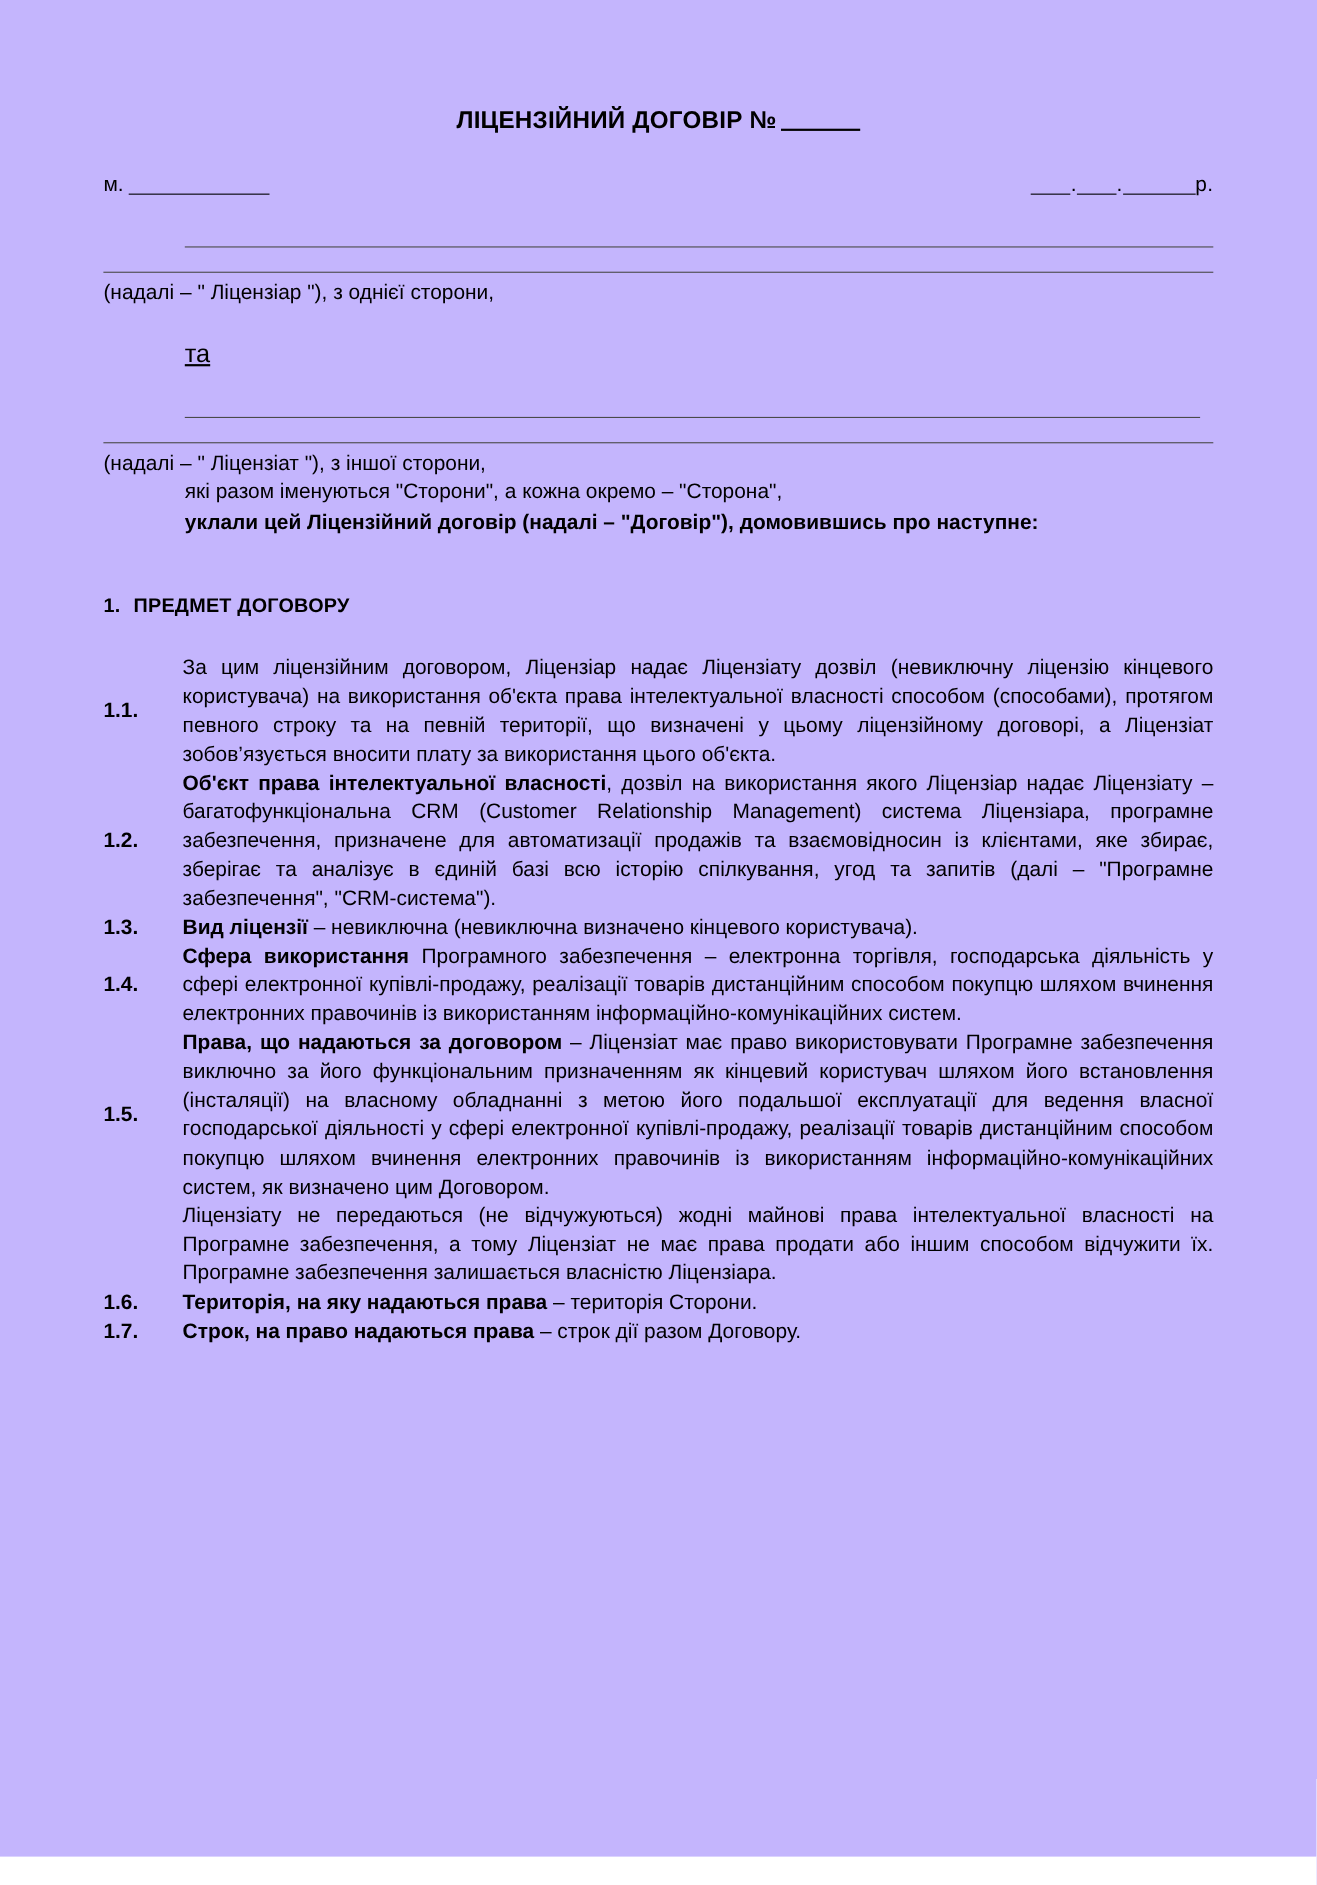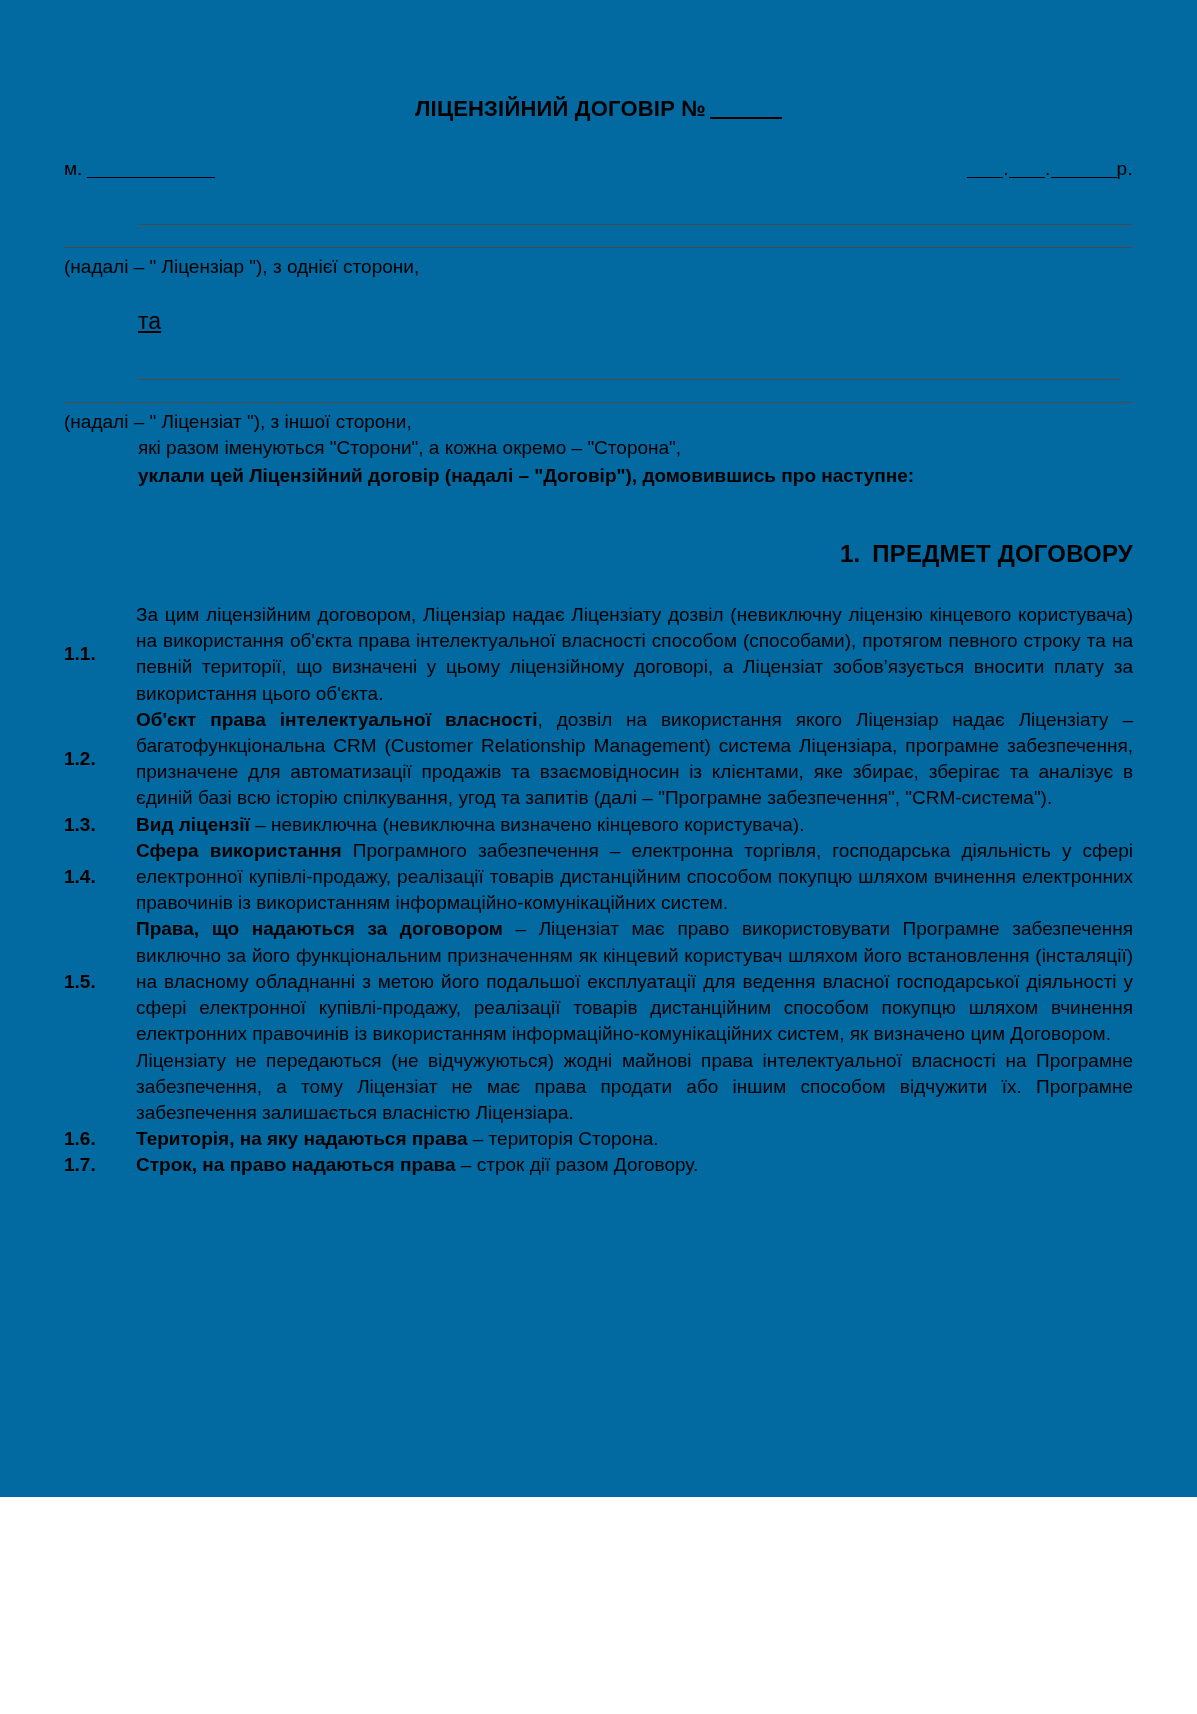--- a/index.html
+++ b/index.html
@@ -3,27 +3,27 @@
 <meta charset="utf-8">
 <style>
   html, body {
     margin: 0;
     padding: 0;
     background: #ffffff;
   }
   .page {
     position: relative;
     width: 1197px;
-    height: 1497px;
-    background: #0369a1;
+    height: 1688px;
+    background: #c4b5fd;
     margin: 0 auto;
     font-family: "Liberation Sans", sans-serif;
     color: #000000;
     box-sizing: border-box;
-    padding: 0 64px;
+    padding: 0 94px;
     overflow: hidden;
   }
   .doc-title {
     text-align: center;
     font-size: 22px;
     font-weight: bold;
     letter-spacing: 0.2px;
     padding-top: 96px;
     line-height: 1.2;
   }
@@ -104,22 +104,22 @@
     text-align-last: left;
     line-height: 1.4;
     margin-top: 2px;
   }
   .bold-intro .first-indent {
     display: inline-block;
     width: 74px;
   }
 
   .section-heading {
-    text-align: right;
-    font-size: 24px;
+    text-align: left;
+    font-size: 18px;
     font-weight: bold;
     margin-top: 50px;
     margin-bottom: 34px;
     letter-spacing: 0.2px;
   }
   .section-heading .num {
     margin-right: 12px;
   }
 
   .clause {
@@ -213,21 +213,21 @@
   <div class="clause">
     <div class="clause-num">1.5.</div>
     <div class="clause-body"><b>Права, що надаються за договором</b><span> – Ліцензіат має право використовувати Програмне забезпечення виключно за його функціональним призначенням як кінцевий користувач шляхом його встановлення (інсталяції) на власному обладнанні з метою його подальшої експлуатації для ведення власної господарської діяльності у сфері електронної купівлі-продажу, реалізації товарів дистанційним способом покупцю шляхом вчинення електронних правочинів із використанням інформаційно-комунікаційних систем, як визначено цим Договором.</span></div>
   </div>
 
 
   <div class="sub-para">Ліцензіату не передаються (не відчужуються) жодні майнові права інтелектуальної власності на Програмне забезпечення, а тому Ліцензіат не має права продати або іншим способом відчужити їх. Програмне забезпечення залишається власністю Ліцензіара.</div>
 
   <div class="clause">
     <div class="clause-num">1.6.</div>
-    <div class="clause-body"><b>Територія, на яку надаються права</b><span> – територія Сторона.</span></div>
+    <div class="clause-body"><b>Територія, на яку надаються права</b><span> – територія Сторони.</span></div>
   </div>
 
   <div class="clause">
     <div class="clause-num">1.7.</div>
     <div class="clause-body"><b>Строк, на право надаються права</b><span> – строк дії разом Договору.</span></div>
   </div>
 
 </div>
 
 </body></html>

